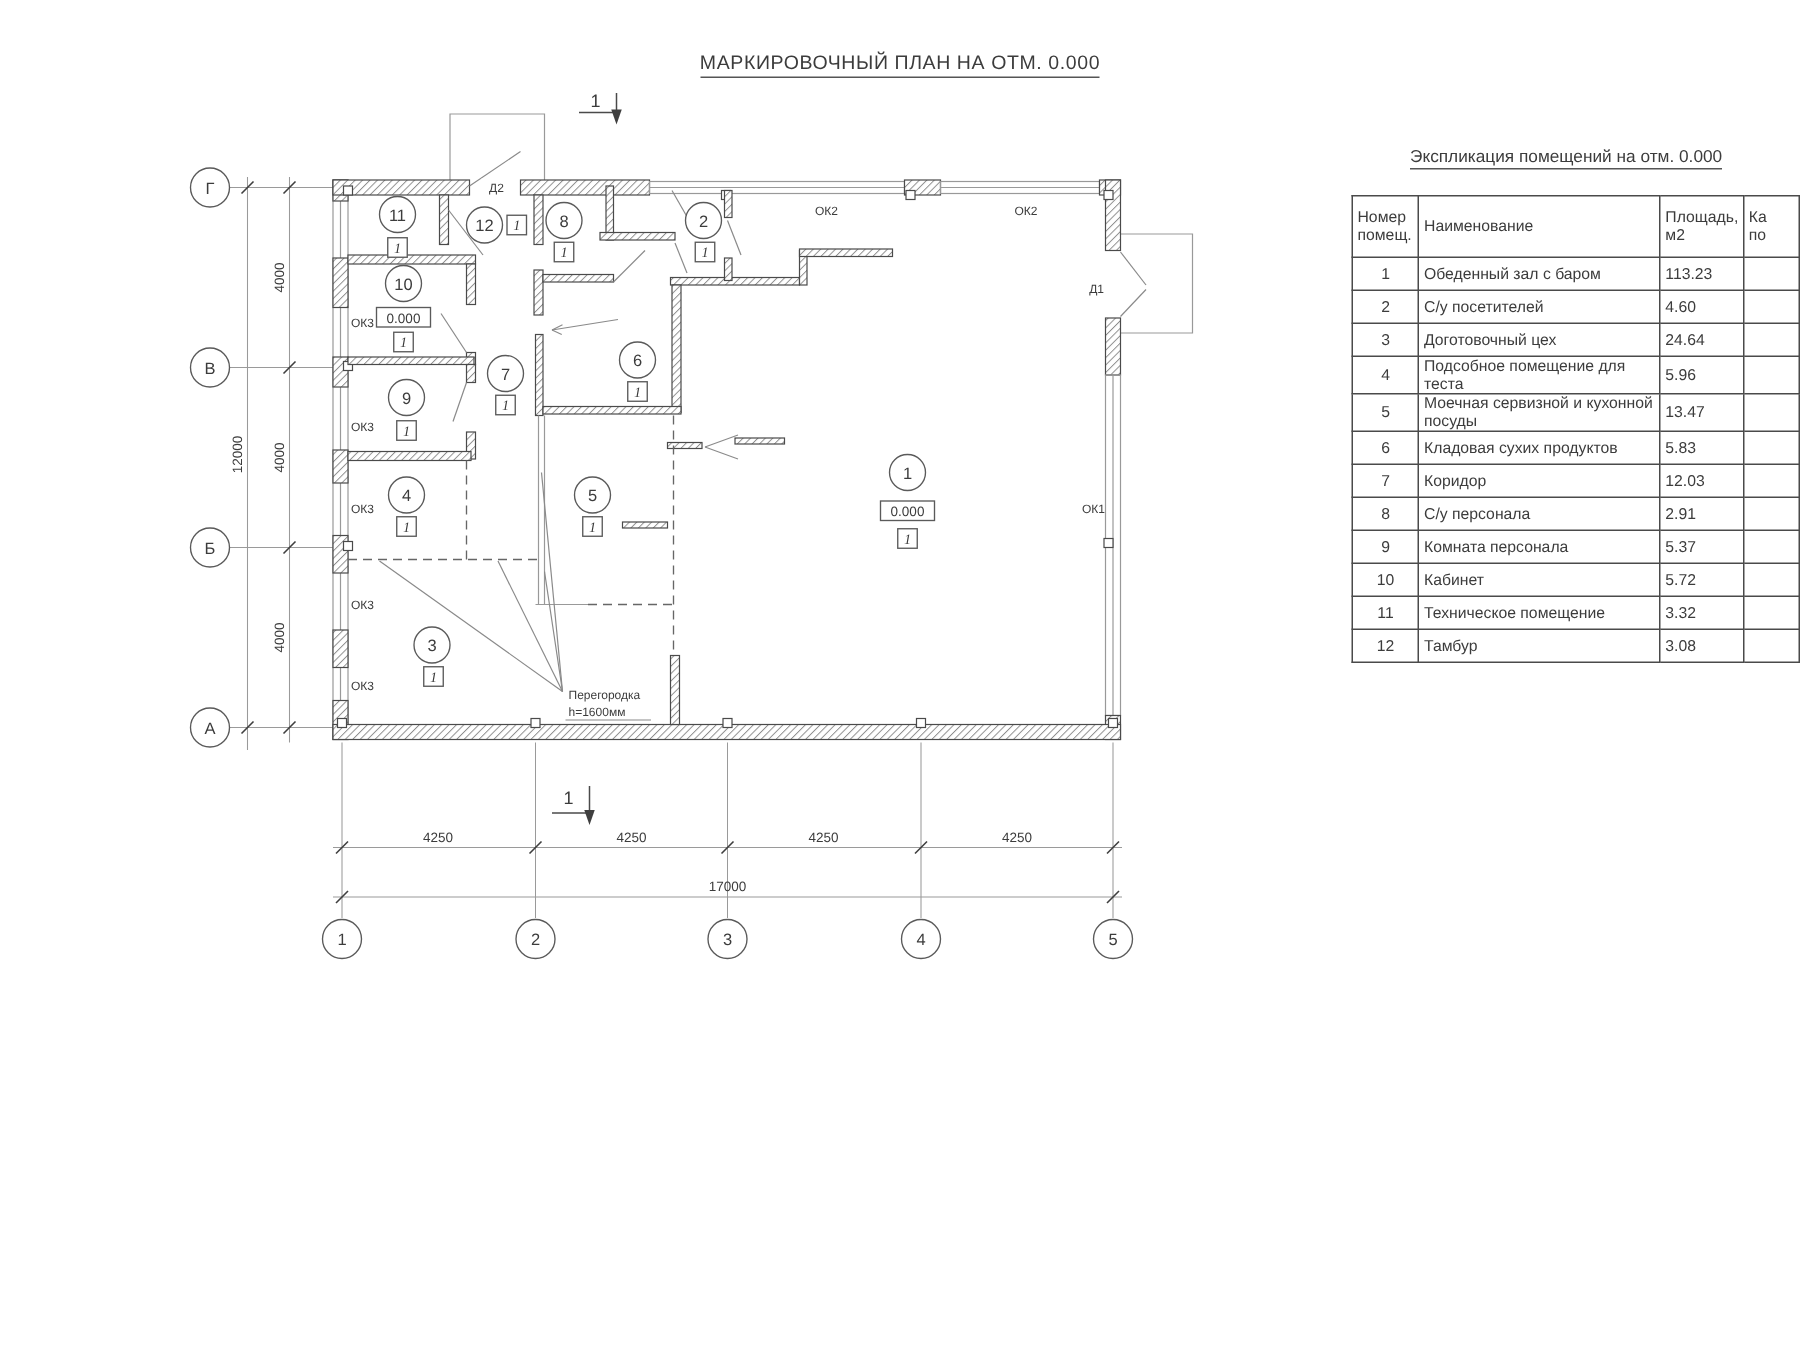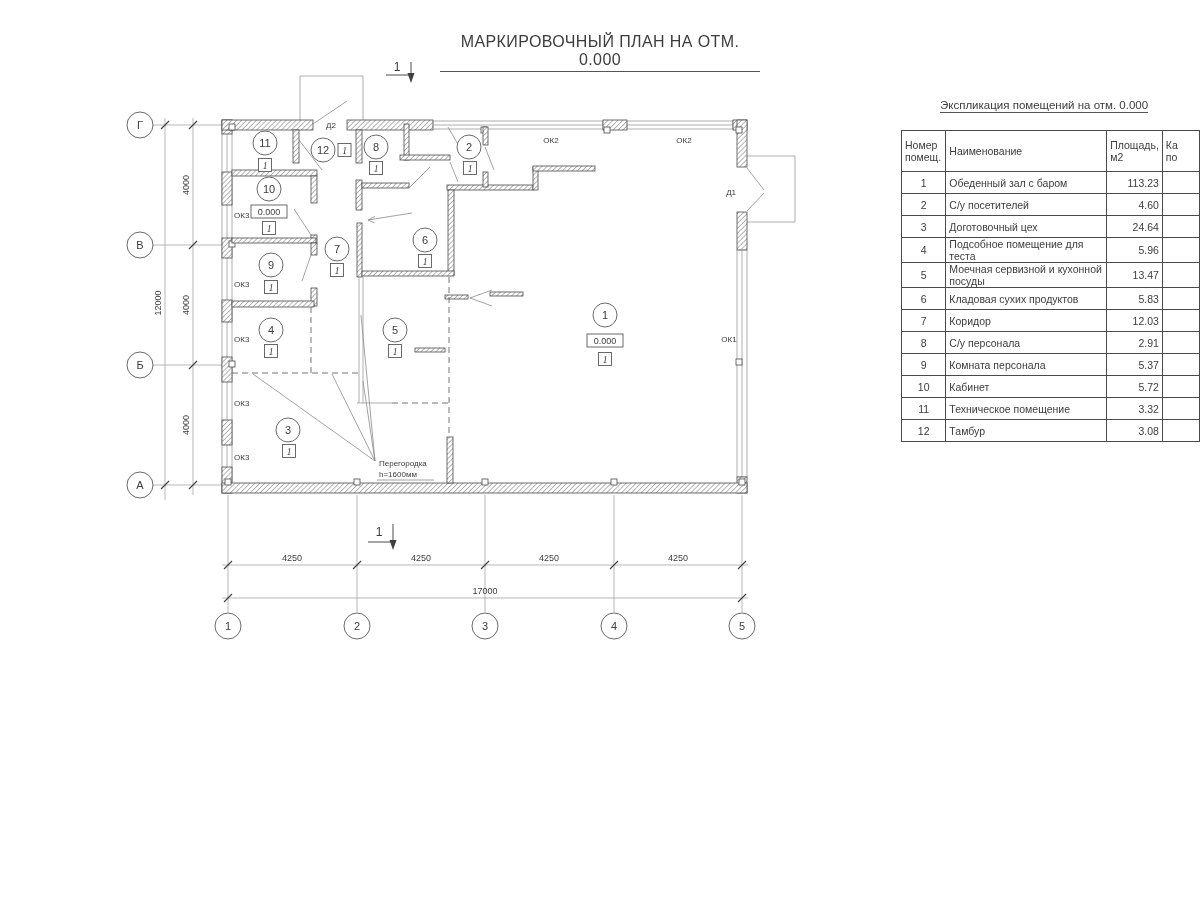--- a/index.html
+++ b/index.html
@@ -1,33 +1,33 @@
 <!DOCTYPE html>
 <html><head>
 <meta charset="utf-8">
 <style>
   html,body{margin:0;padding:0;background:#fff;}
   .page{position:relative;width:1200px;height:900px;background:#fff;overflow:hidden;
         font-family:"Liberation Sans",sans-serif;color:#333;}
   .plan-svg{position:absolute;left:0;top:0;}
   .title{position:absolute;left:440px;top:33px;width:320px;text-align:center;}
-  .title span{display:inline-block;font-size:16px;letter-spacing:.4px;color:#3c3c3c;
+  .title span{display:inline-block;font-size:13px;letter-spacing:.4px;color:#3c3c3c;
         border-bottom:1px solid #555;padding-bottom:2px;}
   .spec-title{position:absolute;left:940px;top:95px;width:300px;}
   .spec-title span{display:inline-block;font-size:11.5px;color:#3c3c3c;
         border-bottom:1px solid #555;padding-bottom:1px;}
   .spec-table{position:absolute;left:901px;top:130px;border-collapse:collapse;
         table-layout:fixed;background:#fff;}
   .spec-table th,.spec-table td{border:1px solid #4a4a4a;font-weight:normal;
         font-size:10.5px;color:#3c3c3c;padding:0 3px;overflow:hidden;}
   .spec-table th{white-space:pre-line;height:40px;text-align:left;}
   .spec-table td{height:21px;}
   .c-num{width:38px;text-align:center;}
   .c-name{width:198px;text-align:left;margin-top:36px;}
-  .c-area{width:46px;text-align:right;}
+  .c-area{width:46px;text-align:left;}
   .c-cut{width:40px;}
   .tot{text-align:right;}
   
   .w{fill:url(#hatch);stroke:#4a4a4a;stroke-width:.8;}
   .thin{stroke:#999;stroke-width:.8;fill:none;}
   .ln{stroke:#4a4a4a;stroke-width:1;fill:none;}
   .sw{stroke:#8a8a8a;stroke-width:.8;fill:none;}
   .dash{stroke:#666;stroke-width:.9;fill:none;stroke-dasharray:6 4;}
   .dim{stroke:#9a9a9a;stroke-width:.7;fill:none;}
   .tick{stroke:#3f3f3f;stroke-width:1.1;}

